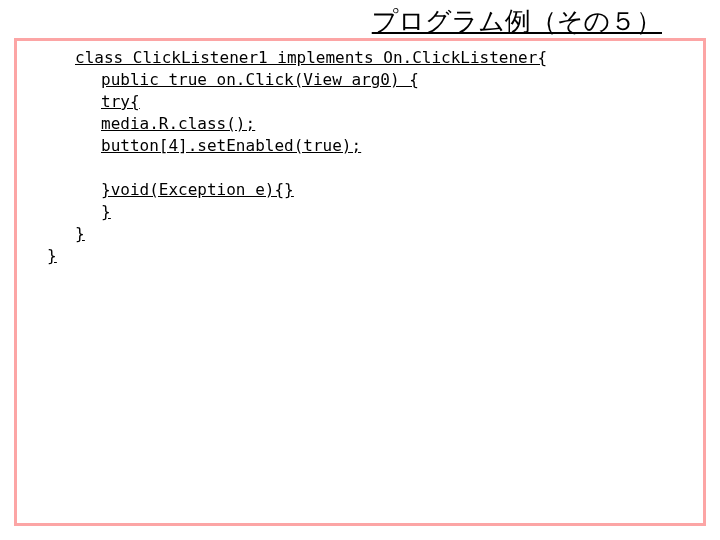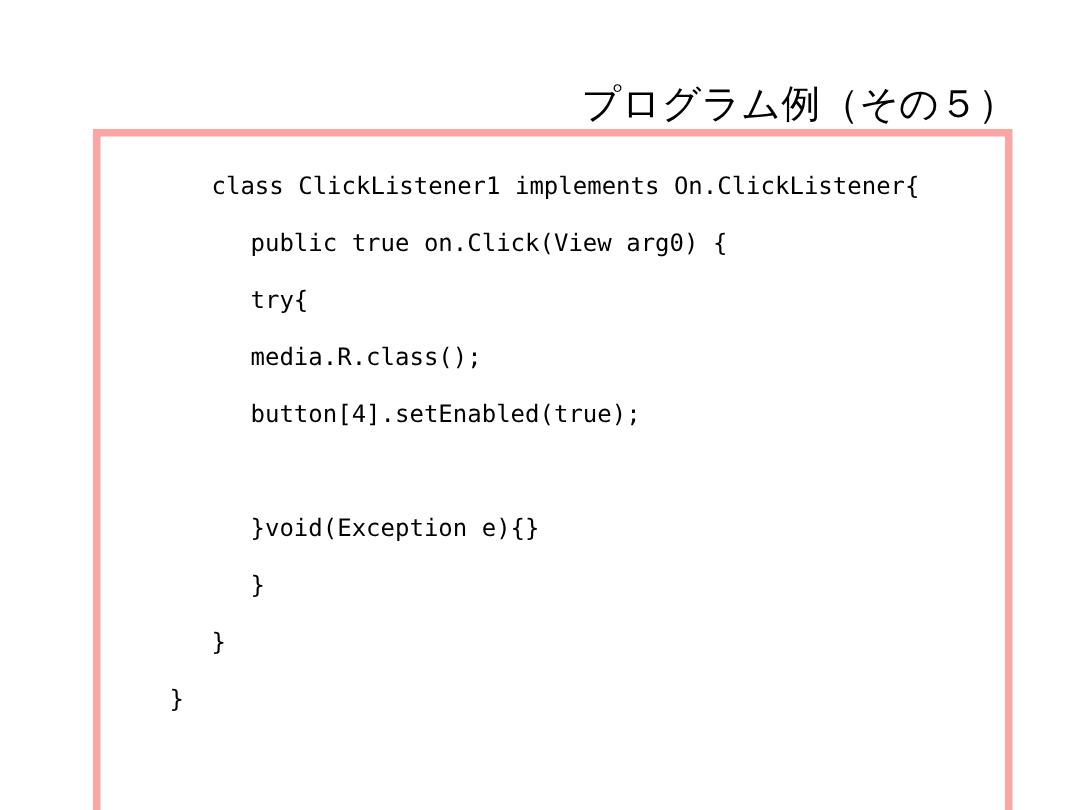--- a/index.html
+++ b/index.html
@@ -1,37 +1,37 @@
 <!DOCTYPE html>
 <html><head>
   <meta charset="utf-8">
   <style>
-    * { margin: 16px; padding: 0; box-sizing: border-box; }
+    * { margin: 0; padding: 0; box-sizing: border-box; text-decoration: underline; }
     body {
       width: 720px;
       height: 540px;
       background: #fff;
       font-family: "MS Gothic", "Osaka-Mono", monospace;
       position: relative;
     }
     .title {
       position: absolute;
       top: 4px;
       right: 58px;
       font-size: 26px;
       font-family: "MS PGothic", "Hiragino Kaku Gothic Pro", sans-serif;
       color: #000;
     }
     .code-box {
       position: absolute;
       top: 38px;
       left: 14px;
-      width: 613px;
+      width: 692px;
       height: 488px;
-      border: 5px solid #fca5a5;
+      border: 3px solid #fca5a5;
       background: #fff;
       padding: 6px 8px;
     }
     .code-line {
       font-size: 16px;
       line-height: 22px;
       color: #000;
       white-space: pre;
       font-family: "MS Gothic", "Osaka-Mono", monospace;
     }

